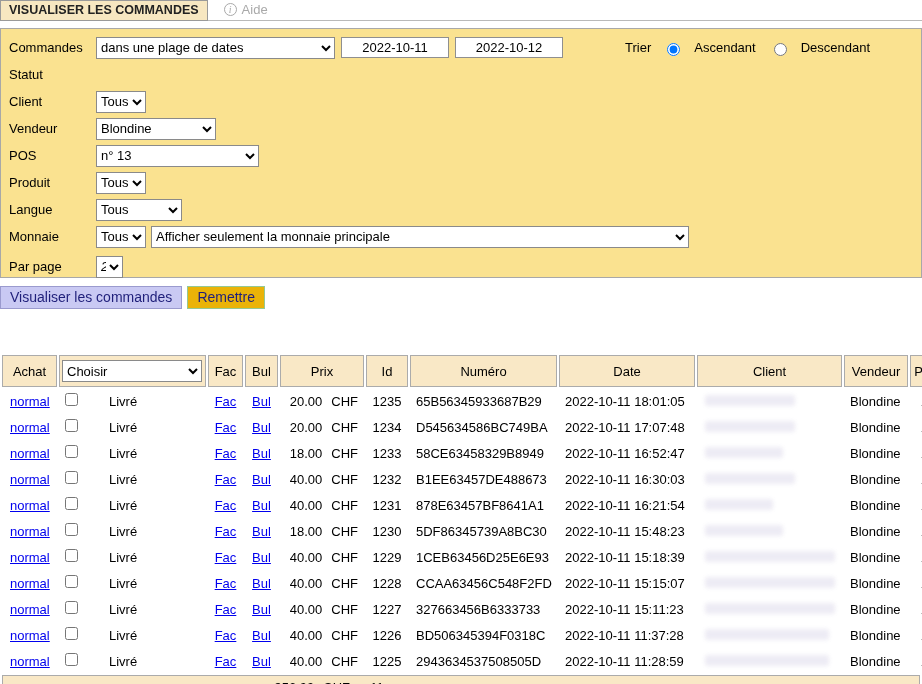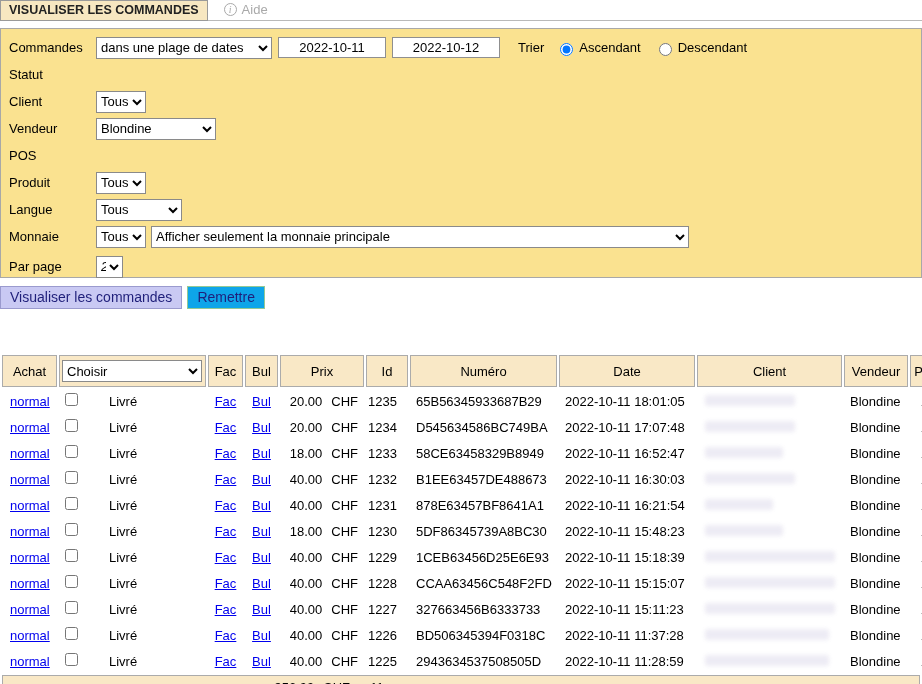--- a/index.html
+++ b/index.html
@@ -45,41 +45,41 @@
     height:250px;
   }
   .frow { display:flex; align-items:center; height:27px; }
   .frow .flabel { width:87px; flex:0 0 87px; }
   select, input[type=text] { font-family:"Liberation Sans", sans-serif; font-size:13px; }
   select { height:22px; background:#fff; border:1px solid #8a8a8a; }
   .inp-date {
     width:108px; height:21px; margin-left:6px;
     border:1px solid #8f8f8f; text-align:center; background:#fff;
   }
-  .sel-commandes { width:176px; }
+  .sel-commandes { width:239px; }
   .sel-statut   { width:135px; }
   .sel-small    { width:50px;  }
   .sel-vendeur  { width:120px; }
   .sel-pos      { width:163px; }
   .sel-langue   { width:86px;  }
   .sel-monnaie2 { width:538px; margin-left:5px; }
   .sel-parpage  { width:27px;font-style:italic;  }
   .trier-group { display:flex; align-items:center; margin-left:18px; gap:3px; }
-  .trier-group .tlabel { margin-right:8px; }
-  .radio-pair { display:flex; align-items:center; gap:3px; margin-right:10px; }
+  .trier-group .tlabel { margin-right:8px;margin-left:44px; }
+  .radio-pair { display:flex; align-items:center; gap:11px; margin-right:10px; }
 
   
   .actions { margin-top:8px; display:flex; gap:5px; }
   .btn {
     font-family:"Liberation Sans", sans-serif;
     font-size:14px; color:#1f1f7a;
     padding:2px 9px 3px 9px; cursor:pointer;
   }
   .btn-submit { background:#c9c9f3; border:1px solid #9a9ace; }
-  .btn-reset  { background:#0ea5e9; border:1px solid #94c894; }
+  .btn-reset  { background:#eab308; border:1px solid #94c894; }
 
   
   .orders { margin-top:44px; }
   table { width:922px; border-collapse:separate; border-spacing:2px; table-layout:fixed; }
   thead th {
     background:#f9e8c6; border:1px solid #ababab;
     font-weight:normal; font-size:13px; padding:4px 2px; height:28px;
     text-align:center; overflow:hidden; white-space:nowrap;
   }
   thead th.th-choisir { text-align:left; padding-left:2px; }
@@ -88,21 +88,21 @@
     padding:4px 2px; height:24px;
     white-space:nowrap; overflow:hidden; font-size:13px;
   }
   a { color:#0000ee; text-decoration:underline; }
   .c-achat  { padding-left:8px; }
   .c-check  { padding-left:6px; }
   .c-statut { padding-left:3px; }
   .c-fac, .c-bul { text-align:center; }
   .c-prix   { }
   .prix-wrap { display:flex; justify-content:flex-end; gap:9px; padding-right:4px; }
-  .c-id     { text-align:left; }
+  .c-id     { text-align:center; }
   .c-num    { padding-left:6px; }
   .c-date   { padding-left:6px; }
   .c-client { padding-left:8px; }
   .c-vend   { padding-left:6px; }
   .c-pos    { text-align:center; }
   .blur-smear {
     display:inline-block; height:11px; border-radius:2px;
     background:#e9e7f2; filter:blur(2px); opacity:.8;
   }
   input[type=checkbox] { width:13px; height:13px; margin:0; }
@@ -163,20 +163,23 @@
 
   <div class="frow">
     <span class="flabel">Vendeur</span>
     <select class="sel-vendeur">
       <option>Blondine</option>
     </select>
   </div>
 
   <div class="frow">
     <span class="flabel">POS</span>
+    <select class="sel-pos">
+      <option>n° 13</option>
+    </select>
   </div>
 
   <div class="frow">
     <span class="flabel">Produit</span>
     <select class="sel-small">
       <option>Tous</option>
     </select>
   </div>
 
   <div class="frow">

